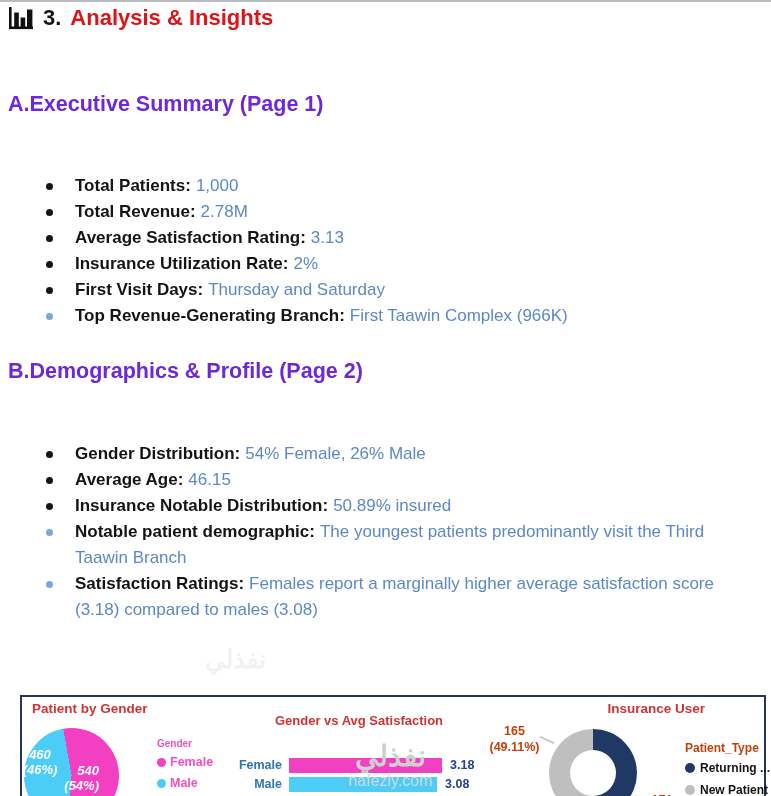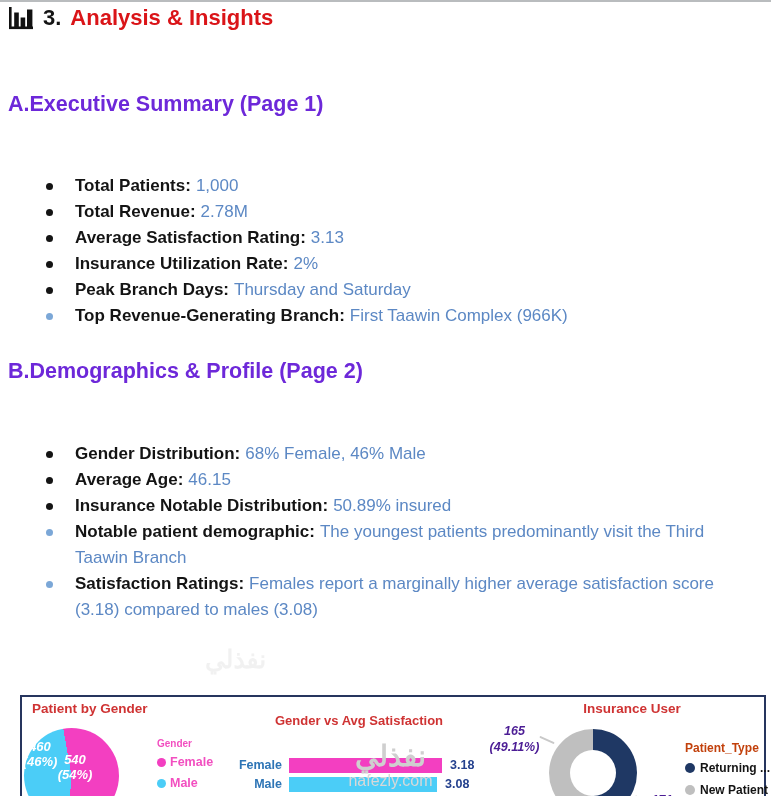--- a/index.html
+++ b/index.html
@@ -33,43 +33,43 @@
   
   .charts-box { position:absolute; left:20px; top:651px; width:746px; height:138px;
     border:2px solid #26355e; box-sizing:border-box; background:transparent;margin-top:44px; }
   .cb-abs { position:absolute; }
   .chart-title { font-weight:bold; color:#cf3333; }
 
   
   .pie-title { left:10px; top:4px; font-size:13.5px; }
   .pie { left:2px; top:31px; width:95px; height:95px; border-radius:50%; }
   .pie-lbl { color:#ffffff; font-weight:bold; font-style:italic; font-size:13px; line-height:15px; text-align:center; }
-  .pie-lbl-male { left:-6px; top:42px; width:48px;font-style:italic; }
-  .pie-lbl-female { left:29px; top:55px; width:48px; }
+  .pie-lbl-male { left:-6px; top:50px; width:48px;font-style:italic; }
+  .pie-lbl-female { left:29px; top:66px; width:48px;text-align:right; }
   .legend { display:flex; flex-direction:column; }
   .legend-left { left:135px; top:41px; }
   .legend-title-pink { font-size:10px; font-weight:bold; color:#f24fc0; margin-bottom:6px; }
   .legend-row { display:flex; align-items:center; gap:4px; margin-bottom:7px; }
   .legend-dot { width:9px; height:9px; border-radius:50%; flex:0 0 auto; }
   .legend-left .legend-row span.txt { font-size:12.5px; font-weight:bold; color:#f24fc0; }
 
   
   .bar-title { left:232px; top:16px; width:210px; text-align:center; font-size:13px; }
   .bar-row { position:absolute; left:150px; display:flex; align-items:center; height:16px; }
   .bar-row .cat { width:110px; text-align:right; margin-right:7px; font-size:12.5px; font-weight:bold; color:#2e75b6; }
   .bar-row .bar { height:15px; }
   .bar-row .bval { margin-left:8px; font-size:12.5px; font-weight:bold; color:#24418e; }
   #bar-row-0 { top:60px; }
   #bar-row-1 { top:79px; }
 
   
-  .donut-title { left:537px; top:4px; width:146px; text-align:center; font-size:13.5px; }
+  .donut-title { left:537px; top:4px; width:146px; text-align:right; font-size:13.5px; }
   .donut { left:527px; top:32px; width:88px; height:88px; border-radius:50%; }
   .donut-hole { position:absolute; left:21px; top:21px; width:46px; height:46px; border-radius:50%; background:#ffffff; }
-  .callout { font-size:12.5px; font-weight:bold; font-style:italic; color:#4c1d95; line-height:16px; text-align:center; }
+  .callout { font-size:12.5px; font-weight:bold; color:#c2410c; line-height:16px; text-align:center; }
   .callout-1 { left:455px; top:26px; width:75px; }
   .callout-2 { left:600px; top:95px; width:80px; }
   .leader { position:absolute; height:2px; background:#c9c9c9; border-radius:1px; }
   .leader-1 { left:517px; top:42px; width:16px; transform:rotate(24deg); }
   .leader-2 { left:599px; top:102px; width:17px; transform:rotate(-27deg); }
   .legend-right { left:663px; top:44px; }
   .legend-title-black { font-size:12px; font-weight:bold; color:#c2410c; margin-bottom:6px; }
   .legend-right .legend-row { gap:5px; margin-bottom:8px; }
   .legend-right .legend-row span.txt { font-size:12px; font-weight:bold; color:#141414; white-space:nowrap; }
   .legend-right .legend-dot { width:10px; height:10px; }
@@ -101,27 +101,27 @@
     <span class="hdr-num">3.</span>
     <span class="hdr-title">Analysis &amp; Insights</span>
   </div>
 
   <div class="sec-heading" id="heading-a">A.Executive Summary (Page 1)</div>
   <ul class="blist" id="list-a">
     <li><span class="dot"></span><span class="lbl">Total Patients:</span><span class="val">1,000</span></li>
     <li><span class="dot"></span><span class="lbl">Total Revenue:</span><span class="val">2.78M</span></li>
     <li><span class="dot"></span><span class="lbl">Average Satisfaction Rating:</span><span class="val">3.13</span></li>
     <li><span class="dot"></span><span class="lbl">Insurance Utilization Rate:</span><span class="val">2%</span></li>
-    <li><span class="dot"></span><span class="lbl">Peak Branch Days:</span><span class="val">Thursday and Saturday</span></li>
+    <li><span class="dot"></span><span class="lbl">First Visit Days:</span><span class="val">Thursday and Saturday</span></li>
     <li class="blue"><span class="dot"></span><span class="lbl">Top Revenue-Generating Branch:</span><span class="val">First Taawin Complex (966K)</span></li>
   </ul>
 
   <div class="sec-heading" id="heading-b">B.Demographics &amp; Profile (Page 2)</div>
   <ul class="blist" id="list-b">
-    <li><span class="dot"></span><span class="lbl">Gender Distribution:</span><span class="val">68% Female, 46% Male</span></li>
+    <li><span class="dot"></span><span class="lbl">Gender Distribution:</span><span class="val">54% Female, 26% Male</span></li>
     <li><span class="dot"></span><span class="lbl">Average Age:</span><span class="val">46.15</span></li>
     <li><span class="dot"></span><span class="lbl">Insurance Notable Distribution:</span><span class="val">50.89% insured</span></li>
     <li class="blue"><span class="dot"></span><span class="lbl">Notable patient demographic:</span><span class="val">The youngest patients predominantly visit the Third Taawin Branch</span></li>
     <li class="blue"><span class="dot"></span><span class="lbl">Satisfaction Ratings:</span><span class="val">Females report a marginally higher average satisfaction score (3.18) compared to males (3.08)</span></li>
   </ul>
 
   <div class="charts-box">
 
     <div class="cb-abs chart-title pie-title">Patient by Gender</div>
     <div class="cb-abs pie" style="background: conic-gradient(from -10deg, rgb(243, 63, 193) 0deg, rgb(243, 63, 193) 194.4deg, rgb(75, 205, 247) 0deg);"></div>

